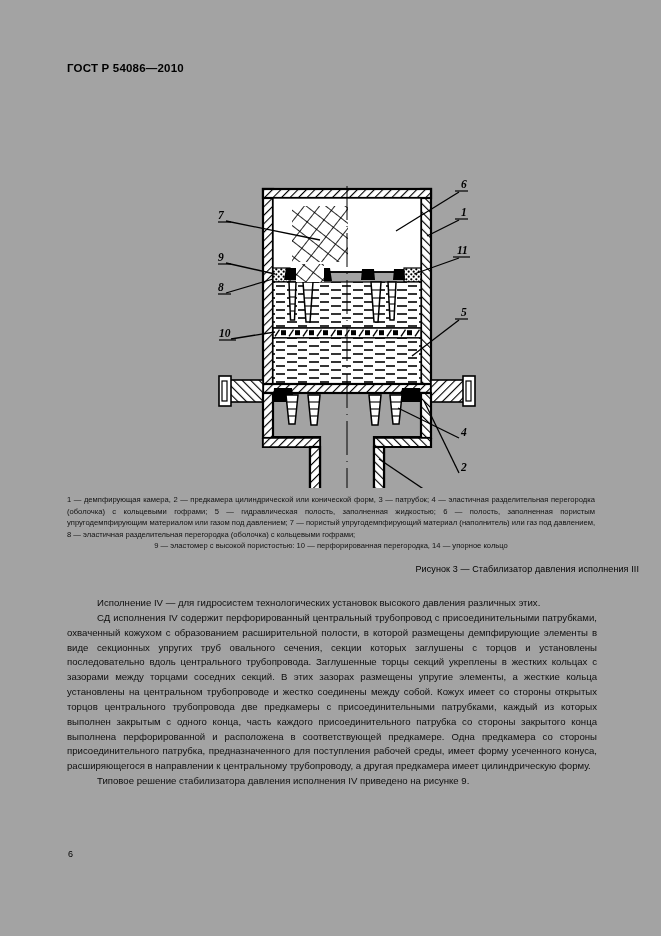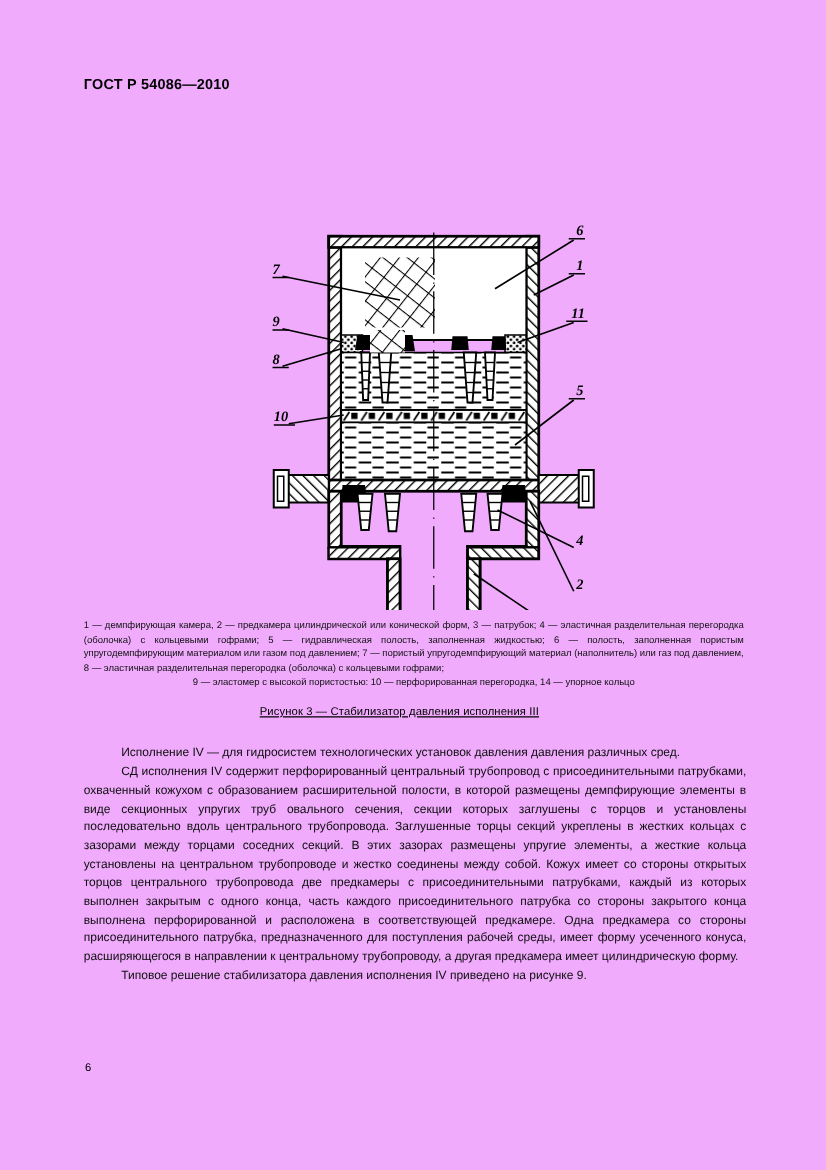--- a/index.html
+++ b/index.html
@@ -13,21 +13,21 @@
     position: relative;
     font-family: "Liberation Sans", sans-serif;
     color: #000000;
     overflow: hidden;
   }
   .page {
     position: absolute;
     left: 0; top: 0;
     width: 661px;
     height: 936px;
-    background: #f0abfc;
+    background: #a3a3a3;
   }
   .header {
     position: absolute;
     left: 67px;
     top: 62px;
     font-size: 11.5px;
     font-weight: bold;
     letter-spacing: 0.2px;
   }
   .figure-wrap {
@@ -50,24 +50,23 @@
   .caption .last-line {
     display: block;
     text-align: center;
     margin-top: 0px;
   }
   .fig-title {
     position: absolute;
     left: 0;
     top: 564px;
     width: 639px;
-    text-align: center;
+    text-align: right;
     font-size: 9px;
     letter-spacing: 0.1px;
-    text-decoration: underline;
   }
   .body-text {
     position: absolute;
     left: 67px;
     top: 596px;
     width: 530px;
     font-size: 9.6px;
     line-height: 14.85px;
     text-align: justify;
     color: #0d0d0d;
@@ -294,20 +293,20 @@
   </div>
 
   <div class="caption">
     <span>1 — демпфирующая камера, 2 — предкамера цилиндрической или конической форм, 3 — патрубок; 4 — эластичная разделительная перегородка (оболочка) с кольцевыми гофрами; 5 — гидравлическая полость, заполненная жидкостью; 6 — полость, заполненная пористым упругодемпфирующим материалом или газом под давлением; 7 — пористый упругодемпфирующий материал (наполнитель) или газ под давлением, 8 — эластичная разделительная перегородка (оболочка) с кольцевыми гофрами;</span>
     <span class="last-line">9 — эластомер с высокой пористостью: 10 — перфорированная перегородка, 14 — упорное кольцо</span>
   </div>
 
   <div class="fig-title">Рисунок 3 — Стабилизатор давления исполнения III</div>
 
   <div class="body-text">
-    <p>Исполнение IV — для гидросистем технологических установок давления давления различных сред.</p>
+    <p>Исполнение IV — для гидросистем технологических установок высокого давления различных этих.</p>
     <p>СД исполнения IV содержит перфорированный центральный трубопровод с присоединительными патрубками, охваченный кожухом с образованием расширительной полости, в которой размещены демпфирующие элементы в виде секционных упругих труб овального сечения, секции которых заглушены с торцов и установлены последовательно вдоль центрального трубопровода. Заглушенные торцы секций укреплены в жестких кольцах с зазорами между торцами соседних секций. В этих зазорах размещены упругие элементы, а жесткие кольца установлены на центральном трубопроводе и жестко соединены между собой. Кожух имеет со стороны открытых торцов центрального трубопровода две предкамеры с присоединительными патрубками, каждый из которых выполнен закрытым с одного конца, часть каждого присоединительного патрубка со стороны закрытого конца выполнена перфорированной и расположена в соответствующей предкамере. Одна предкамера со стороны присоединительного патрубка, предназначенного для поступления рабочей среды, имеет форму усеченного конуса, расширяющегося в направлении к центральному трубопроводу, а другая предкамера имеет цилиндрическую форму.</p>
     <p>Типовое решение стабилизатора давления исполнения IV приведено на рисунке 9.</p>
   </div>
 
   <div class="pagenum">6</div>
 
 </div>
 
 </body></html>

